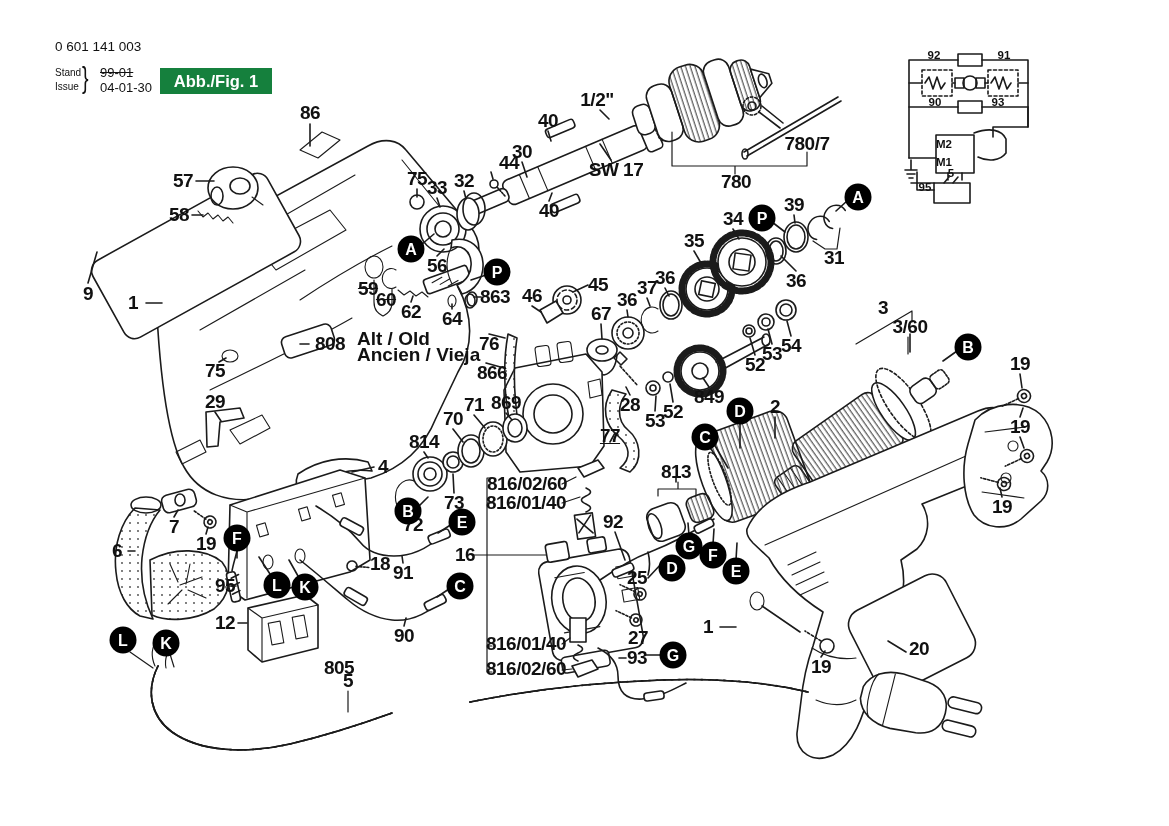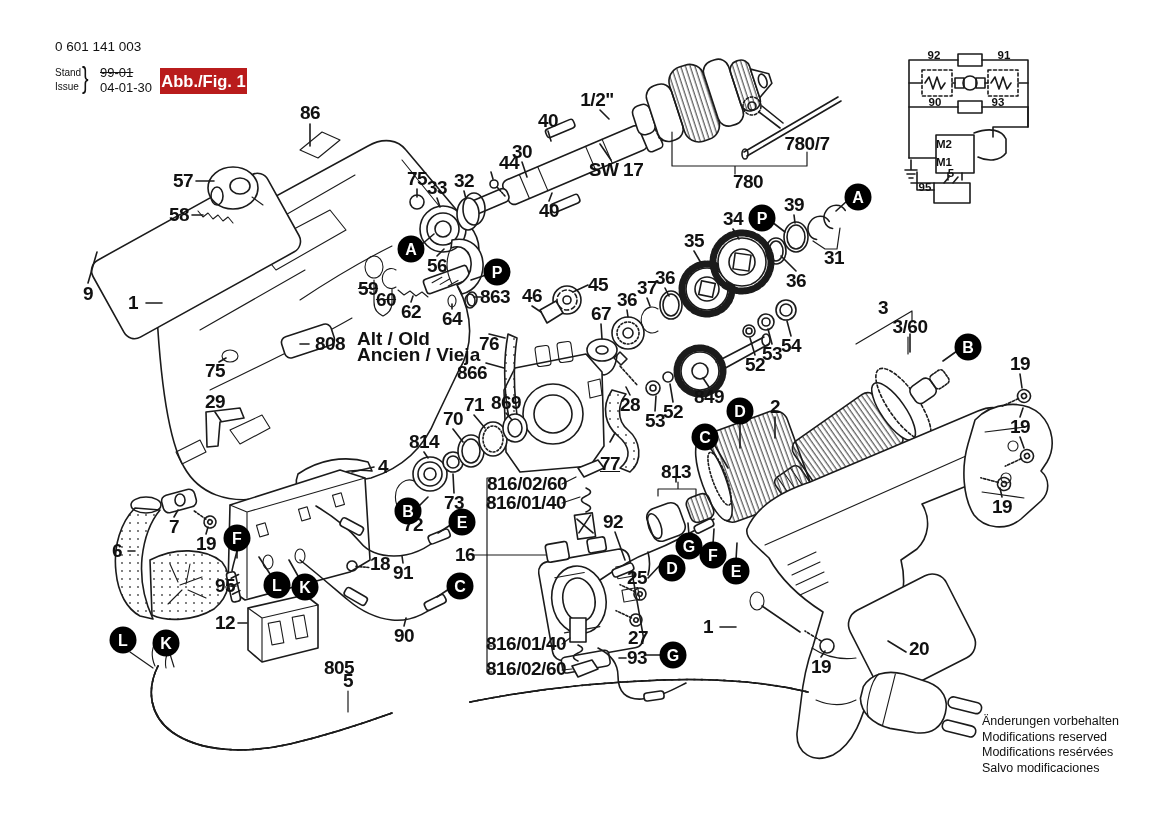--- a/index.html
+++ b/index.html
@@ -22,21 +22,21 @@
           display:flex;align-items:center;justify-content:center;
           font-weight:bold;font-size:16px;}
   .sm{font-weight:bold;font-size:11.5px;}
   .note-line{position:absolute;font-weight:bold;font-size:19px;z-index:5;}
   .hdr-pn{position:absolute;left:55px;top:39px;font-size:13.5px;}
   .hdr-stand{position:absolute;left:55px;top:66px;font-size:10px;line-height:14px;}
   .hdr-brace{position:absolute;left:82px;top:61px;font-size:30px;font-weight:300;
              transform:scaleX(.65);transform-origin:left center;}
   .hdr-old{position:absolute;left:100px;top:65px;font-size:13px;text-decoration:line-through;}
   .hdr-new{position:absolute;left:100px;top:80px;font-size:13px;}
-  .fig-box{position:absolute;left:160px;top:68px;width:87px;height:26px;background:#b91c1c;
+  .fig-box{position:absolute;left:160px;top:68px;width:112px;height:26px;background:#15803d;
            color:#fff;font-weight:bold;font-size:16.5px;display:flex;align-items:center;
            justify-content:center;z-index:6;}
   .footer{position:absolute;left:982px;top:714px;font-size:12.5px;line-height:15.5px;z-index:5;}
 </style>
 </head>
 <body>
 
 <div class="stage">
 
   <div class="hdr-pn">0 601 141 003</div>
@@ -45,26 +45,20 @@
     <div>Issue</div>
   </div>
   <div class="hdr-brace">}</div>
   <div class="hdr-old">99-01</div>
   <div class="hdr-new">04-01-30</div>
   <div class="fig-box">Abb./Fig. 1</div>
 
   <div class="note-line" style="left:357px;top:328px;">Alt / Old</div>
   <div class="note-line" style="left:357px;top:344px;">Ancien / Vieja</div>
 
-  <div class="footer">
-    <div>Änderungen vorbehalten</div>
-    <div>Modifications reserved</div>
-    <div>Modifications resérvées</div>
-    <div>Salvo modificaciones</div>
-  </div>
 
   <svg width="1169" height="826" viewBox="0 0 1169 826">
     <defs>
       <pattern id="hv" width="4.5" height="8" patternUnits="userSpaceOnUse">
           <path d="M2,0 V8"></path>
         </pattern>
       <pattern id="dots" width="8" height="8" patternUnits="userSpaceOnUse">
           <circle cx="2" cy="3" r="0.9"></circle>
         </pattern>
     </defs>
@@ -513,29 +507,29 @@
       <div class="co num" style="left: 133px; top: 303px;">1</div>
       <div class="co num" style="left: 417px; top: 179px;">75</div>
       <div class="co num" style="left: 437px; top: 188px;">33</div>
       <div class="co num" style="left: 464px; top: 181px;">32</div>
       <div class="co num" style="left: 509px; top: 163px;">44</div>
       <div class="co num" style="left: 522px; top: 152px;">30</div>
       <div class="co num" style="left: 548px; top: 121px;">40</div>
       <div class="co num" style="left: 549px; top: 211px;">40</div>
       <div class="co num" style="left: 597px; top: 100px;">1/2"</div>
       <div class="co num" style="left: 616px; top: 170px;">SW 17</div>
-      <div class="co num" style="left: 736px; top: 182px; margin-left: 12px;">780</div>
+      <div class="co num" style="left: 736px; top: 182px;">780</div>
       <div class="co num" style="left: 807px; top: 144px;">780/7</div>
       <div class="co num" style="left: 437px; top: 266px;">56</div>
       <div class="co num" style="left: 411px; top: 312px;">62</div>
       <div class="co num" style="left: 452px; top: 319px;">64</div>
       <div class="co num" style="left: 495px; top: 297px;">863</div>
       <div class="co num" style="left: 330px; top: 344px;">808</div>
       <div class="co num" style="left: 489px; top: 344px;">76</div>
-      <div class="co num" style="left: 472px; top: 373px;">866</div>
+      <div class="co num" style="left: 492px; top: 373px;">866</div>
       <div class="co num" style="left: 598px; top: 285px;">45</div>
       <div class="co num" style="left: 532px; top: 296px;">46</div>
       <div class="co num" style="left: 601px; top: 314px;">67</div>
       <div class="co num" style="left: 627px; top: 300px;">36</div>
       <div class="co num" style="left: 647px; top: 288px;">37</div>
       <div class="co num" style="left: 665px; top: 278px;">36</div>
       <div class="co num" style="left: 694px; top: 241px;">35</div>
       <div class="co num" style="left: 733px; top: 219px;">34</div>
       <div class="co num" style="left: 794px; top: 205px;">39</div>
       <div class="co num" style="left: 796px; top: 281px;">36</div>
@@ -543,21 +537,21 @@
       <div class="co num" style="left: 883px; top: 308px;">3</div>
       <div class="co num" style="left: 910px; top: 327px;">3/60</div>
       <div class="co num" style="left: 755px; top: 365px;">52</div>
       <div class="co num" style="left: 772px; top: 354px;">53</div>
       <div class="co num" style="left: 791px; top: 346px;">54</div>
       <div class="co num" style="left: 709px; top: 397px;">849</div>
       <div class="co num" style="left: 775px; top: 407px;">2</div>
       <div class="co num" style="left: 676px; top: 472px;">813</div>
       <div class="co num" style="left: 506px; top: 403px;">869</div>
       <div class="co num" style="left: 630px; top: 405px; text-align: center;">28</div>
-      <div class="co num" style="left: 610px; top: 464px; text-decoration: underline;">77</div>
+      <div class="co num" style="left: 610px; top: 436px; text-decoration: underline;">77</div>
       <div class="co num" style="left: 655px; top: 421px;">53</div>
       <div class="co num" style="left: 673px; top: 412px;">52</div>
       <div class="co num" style="left: 474px; top: 405px;">71</div>
       <div class="co num" style="left: 453px; top: 419px;">70</div>
       <div class="co num" style="left: 424px; top: 442px;">814</div>
       <div class="co num" style="left: 454px; top: 503px;">73</div>
       <div class="co num" style="left: 413px; top: 525px;">72</div>
       <div class="co num" style="left: 527px; top: 484px;">816/02/60</div>
       <div class="co num" style="left: 526px; top: 503px;">816/01/40</div>
       <div class="co num" style="left: 465px; top: 555px;">16</div>

